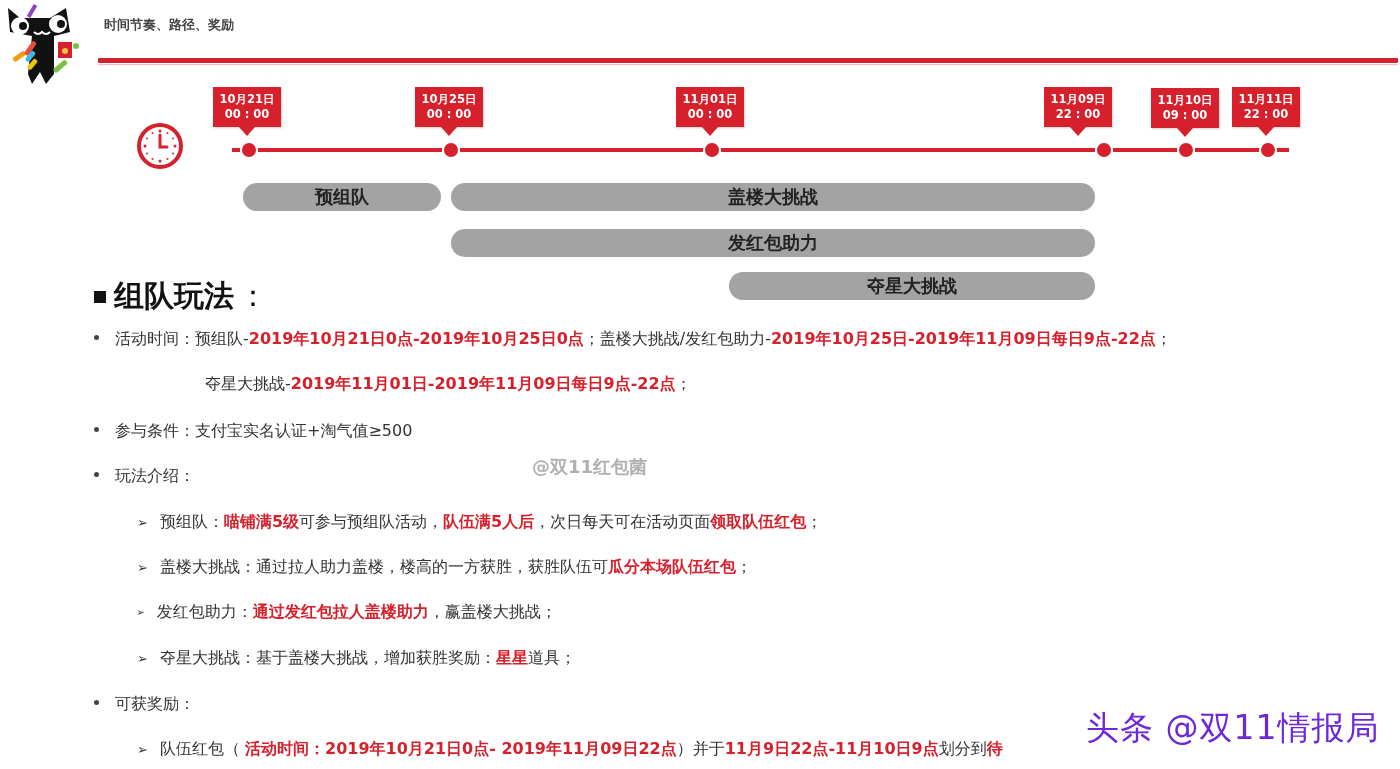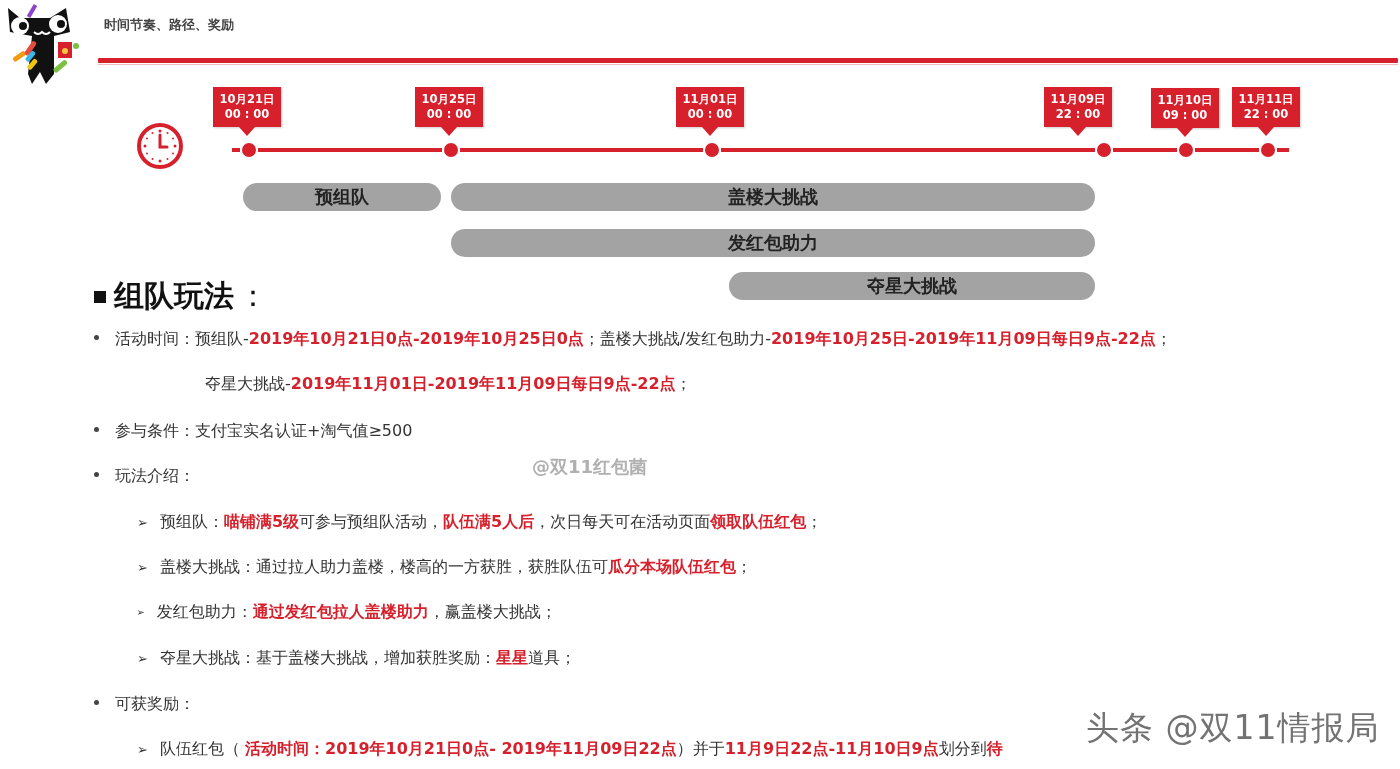--- a/index.html
+++ b/index.html
@@ -31,21 +31,21 @@
     .sec-head { position: absolute; left: 94px; top: 276px; font-size: 30px; font-weight: bold; color: #111; display: flex; align-items: center; }
     .sec-head .sq { width: 12px; height: 12px; background: #111; margin-right: 8px; display: inline-block; }
     .sec-head .colon { font-weight: normal; margin-left: 4px; }
 
     .line { position: absolute; font-size: 16px; color: #333; white-space: nowrap; }
     .line .red { color: #d6202c; font-weight: bold; }
     .bullet { display: inline-block; width: 5px; height: 5px; background: #444; border-radius: 50%; margin-right: 16px; vertical-align: middle; position: relative; top: -2px; }
     .arrow { display: inline-block; margin-right: 12px; color: #333; font-size: 13px; }
 
     .watermark { position: absolute; left: 532px; top: 455px; font-size: 18px; font-weight: bold; color: #b0b0b0; }
-    .toutiao { position: absolute; left: 1086px; top: 706px; font-size: 33px; color: #737373; letter-spacing: 1px;
+    .toutiao { position: absolute; left: 1086px; top: 706px; font-size: 33px; color: #6d28d9; letter-spacing: 1px;
                text-shadow: 0 0 3px #fff, 0 0 3px #fff; }
   </style>
 </head>
 <body>
 
 <svg class="logo" viewBox="0 0 78 84">
   <rect x="26" y="2" width="4" height="14" fill="#8e44c8" transform="rotate(30 28 9)"></rect>
   <path d="M4 6 L16 16 L46 16 L62 6 L66 30 L50 34 L50 72 L42 82 L36 70 L28 82 L24 72 L28 34 L6 30 Z" fill="#111"></path>
   <circle cx="16" cy="24" r="9" fill="#fff"></circle>
     <circle cx="19" cy="24" r="4" fill="#111"></circle>

